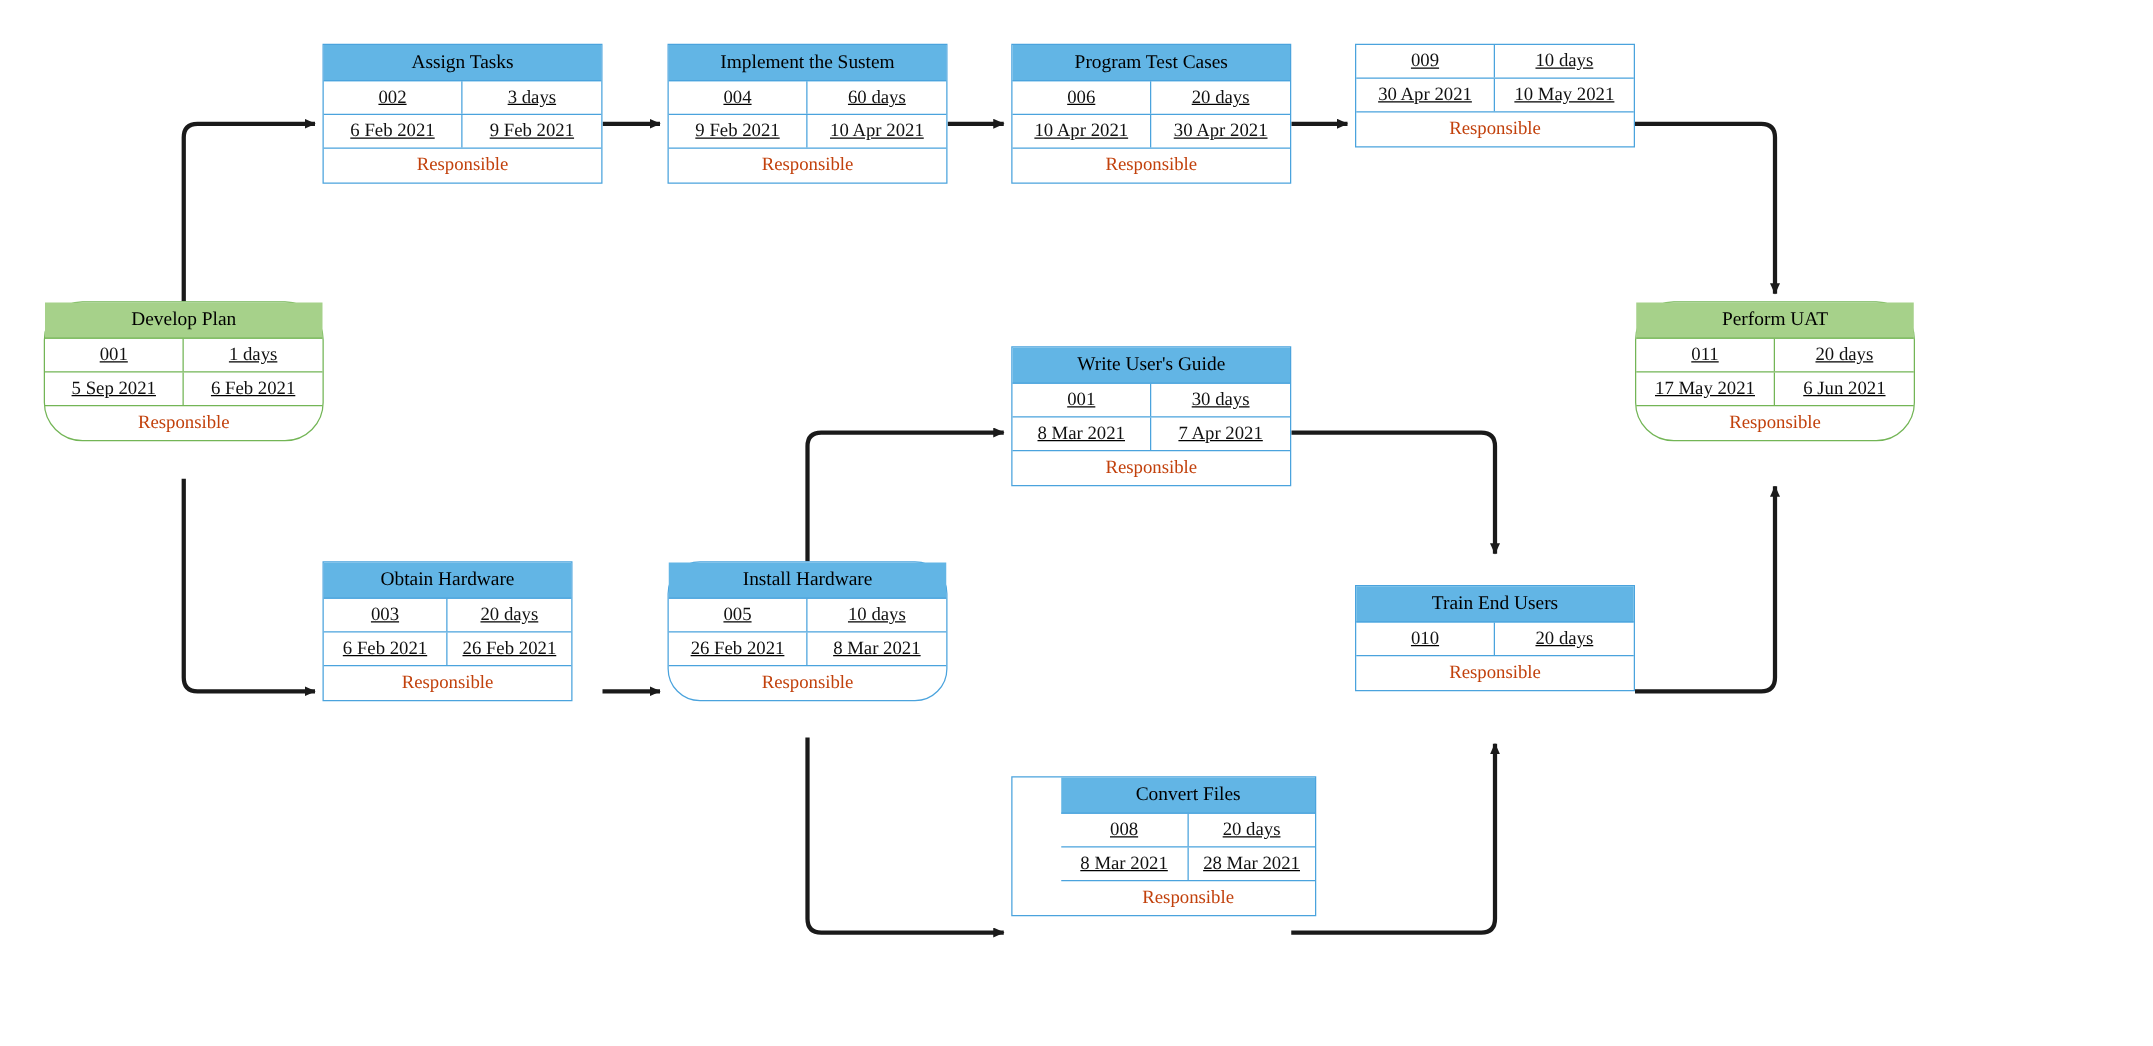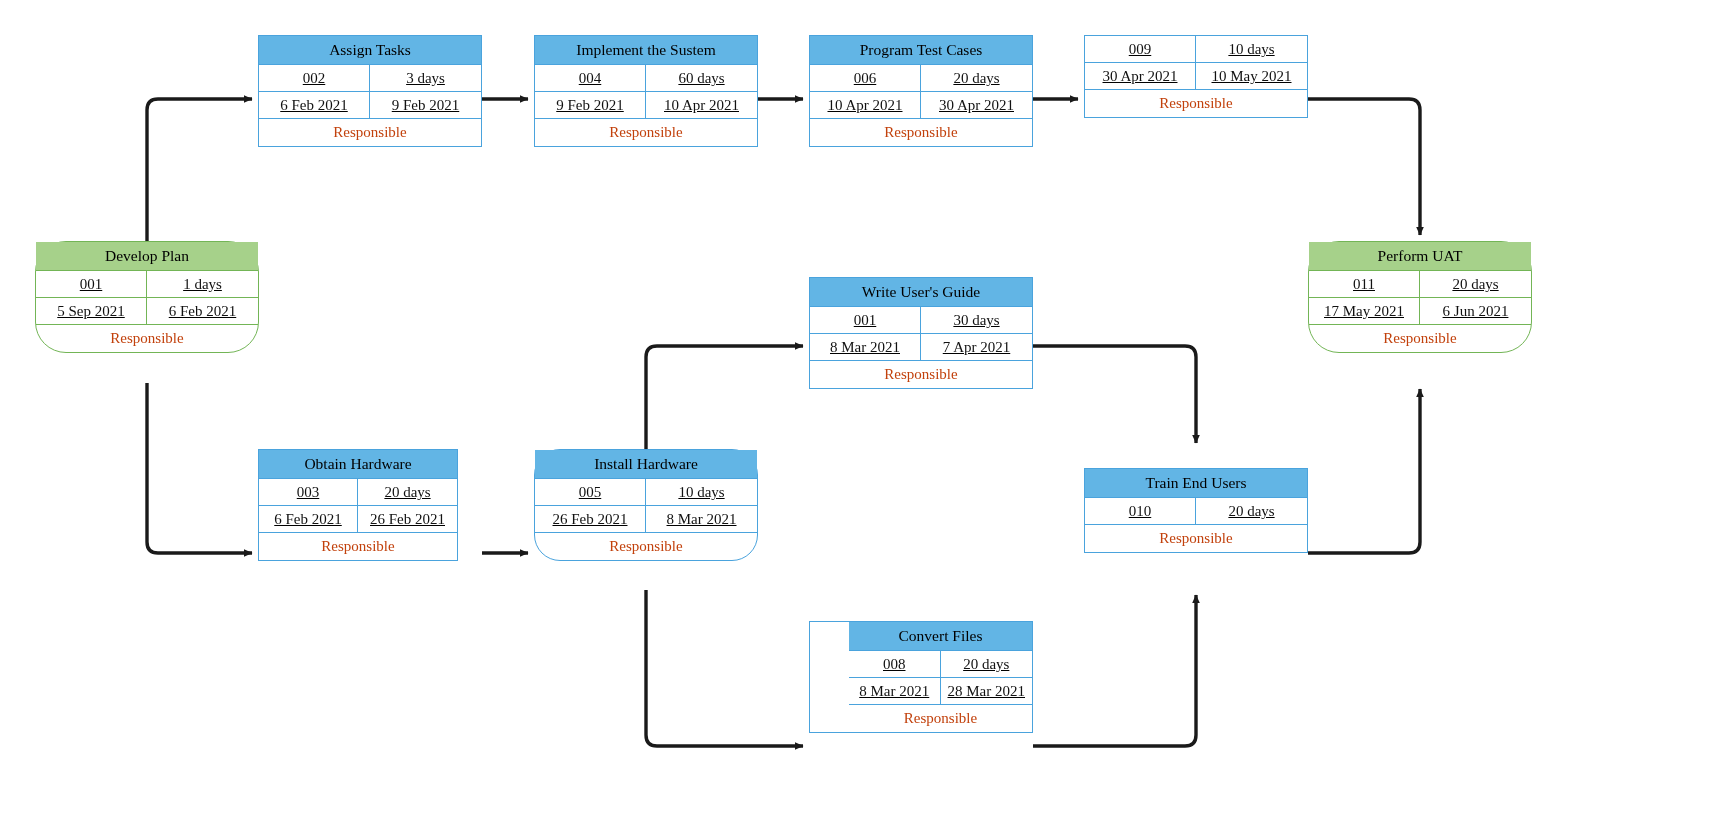--- a/index.html
+++ b/index.html
@@ -203,21 +203,21 @@
       <div class="cell left">001</div>
       <div class="cell">30 days</div>
     </div>
     <div class="node-row bordered">
       <div class="cell left">8 Mar 2021</div>
       <div class="cell">7 Apr 2021</div>
     </div>
     <div class="node-footer">Responsible</div>
   </div>
 
-  <div class="node" style="left:809px; top:621px; width:224px;padding-left:39px;">
+  <div class="node" style="left:809px; top:621px; width:244px;padding-left:39px;">
     <div class="node-title">Convert Files</div>
     <div class="node-row bordered">
       <div class="cell left">008</div>
       <div class="cell">20 days</div>
     </div>
     <div class="node-row bordered">
       <div class="cell left">8 Mar 2021</div>
       <div class="cell">28 Mar 2021</div>
     </div>
     <div class="node-footer">Responsible</div>

